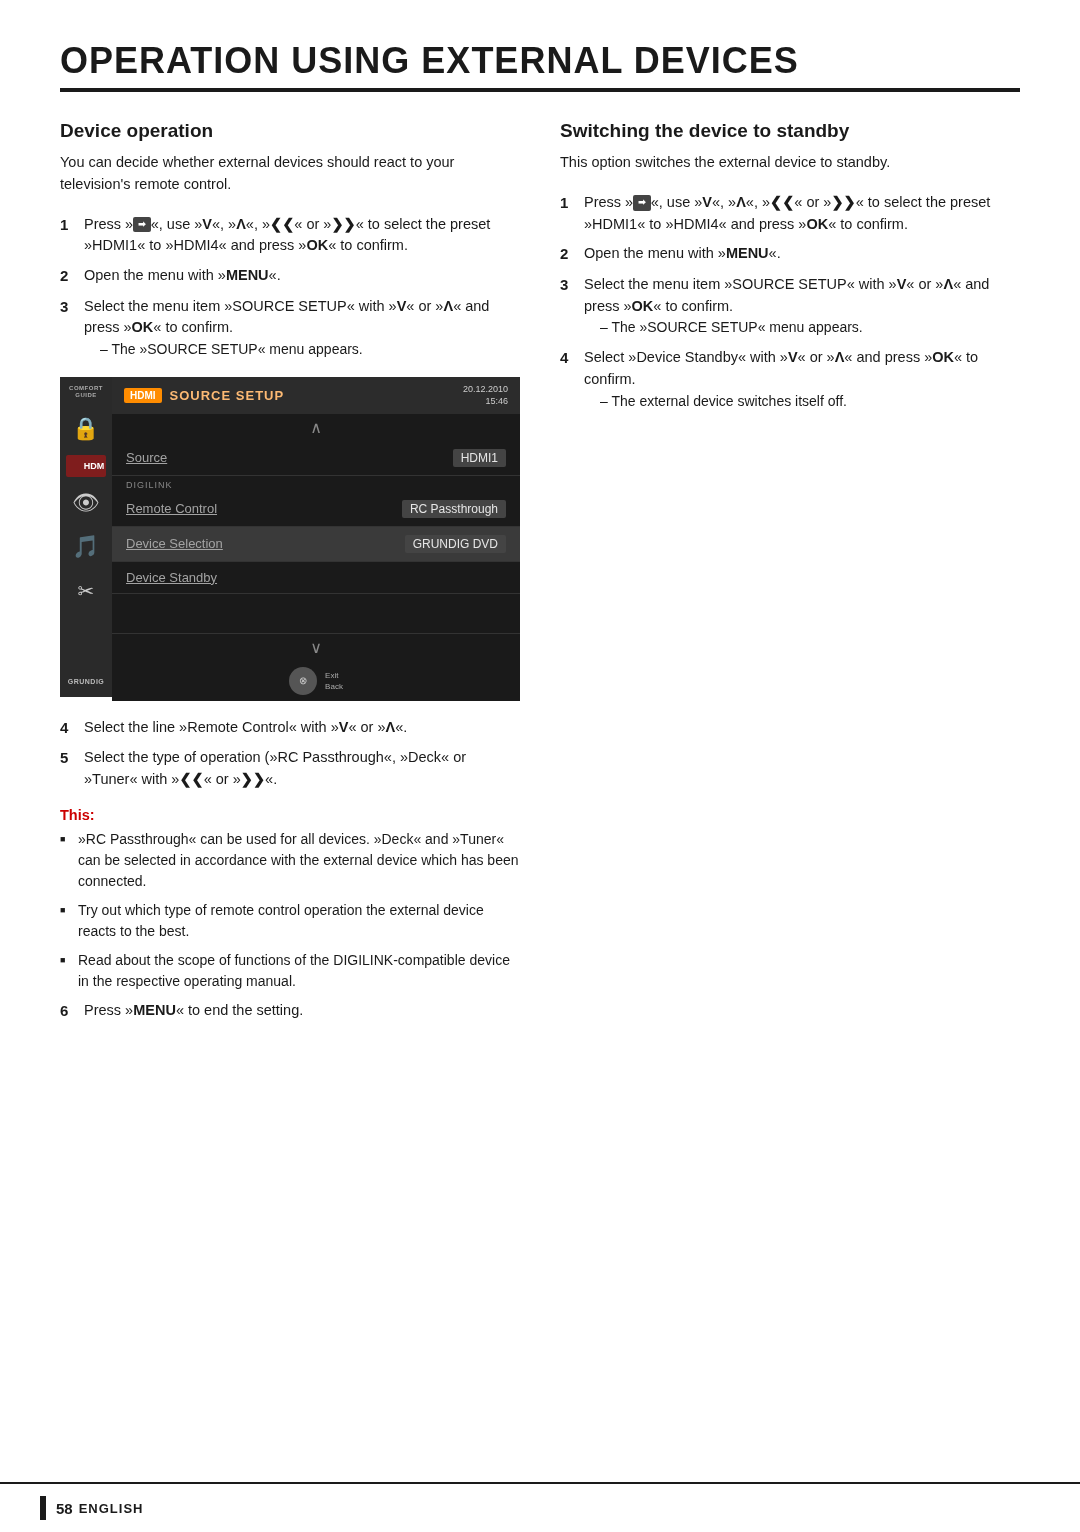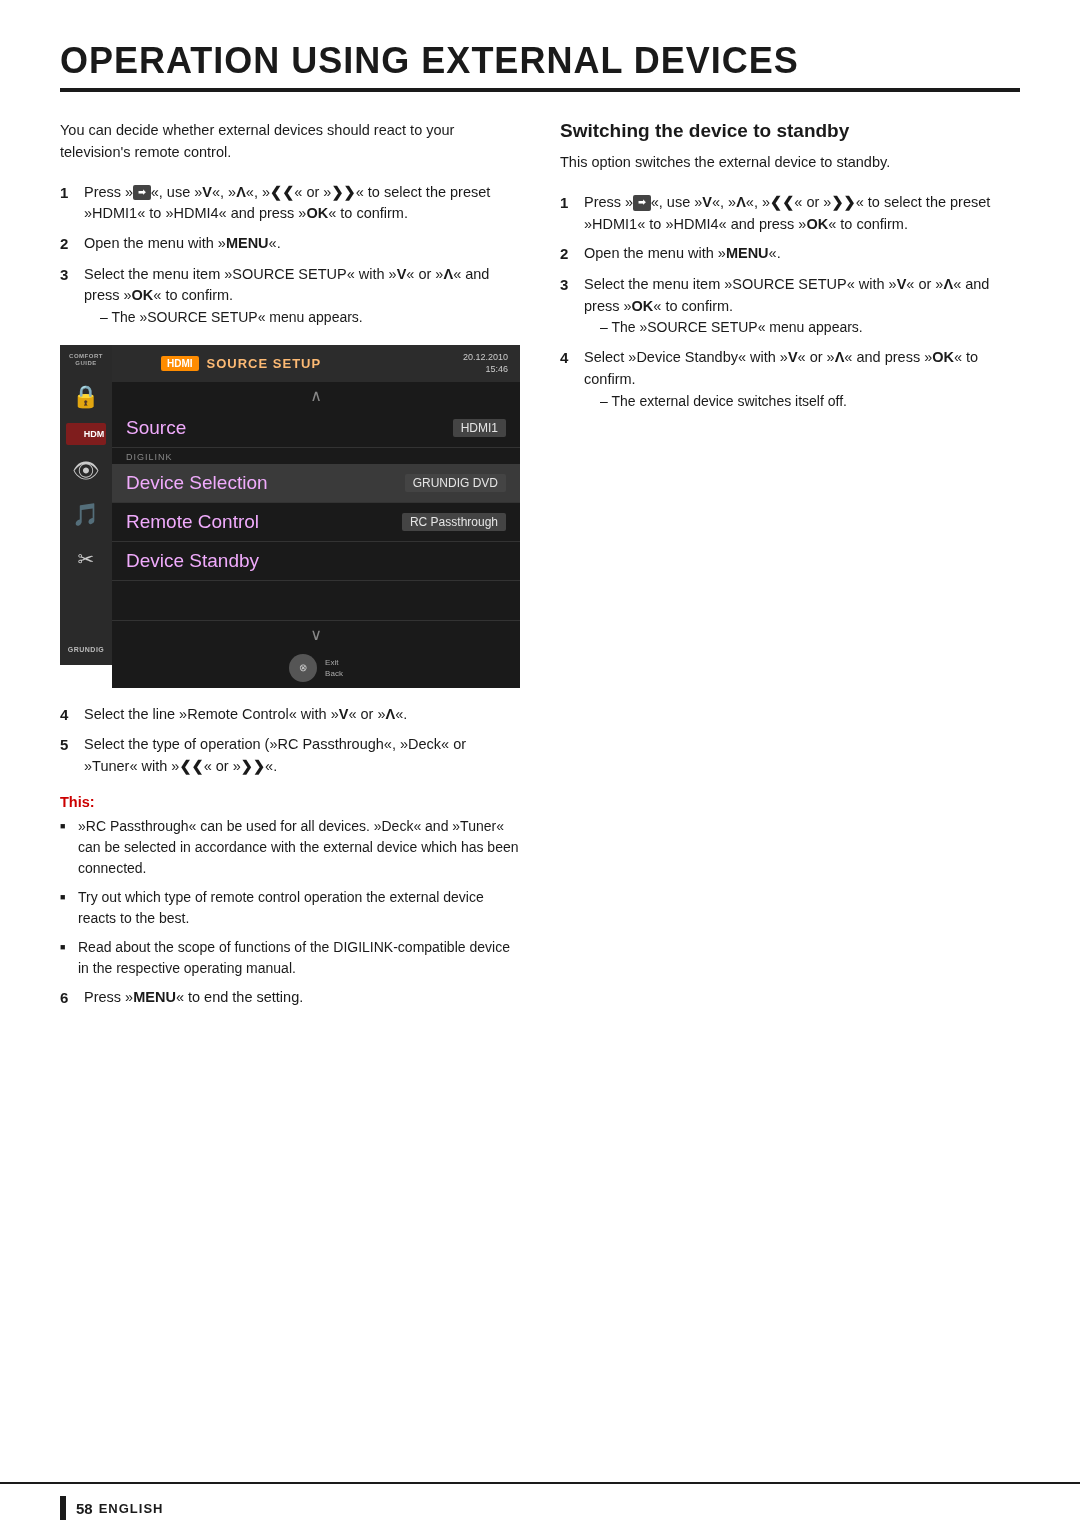--- a/index.html
+++ b/index.html
@@ -137,21 +137,20 @@
       display: flex;
       align-items: center;
       justify-content: space-between;
       padding: 6px 12px;
     }
 
     .tv-header-left {
       display: flex;
       align-items: flex-start;
       gap: 8px;
-      margin-left: 37px;
     }
 
     .hdmi-badge {
       background: #ff8c00;
       color: white;
       font-size: 10px;
       font-weight: bold;
       padding: 2px 6px;
       border-radius: 2px;
     }
@@ -182,23 +181,24 @@
       align-items: center;
       padding: 8px 14px;
       border-bottom: 1px solid #333;
     }
 
     .tv-menu-row.selected {
       background: #3a3a3a;
     }
 
     .tv-menu-row .row-label {
-      color: #f0abfc;
-      font-size: 19px;
+      color: #a3a3a3;
+      font-size: 13px;
       flex: 1;
+      text-decoration: underline;
     }
 
     .tv-menu-row .row-value {
       color: #e5e5e5;
       font-size: 12px;
       background: #444;
       padding: 2px 8px;
       border-radius: 2px;
     }
 
@@ -284,21 +284,21 @@
       min-width: 10px;
     }
 
     .footer {
       position: fixed;
       bottom: 0;
       left: 0;
       width: 1080px;
       background: white;
       border-top: 2px solid #1a1a1a;
-      padding: 12px 60px;
+      padding: 12px 40px;
       display: flex;
       align-items: center;
       gap: 0;
     }
 
     .footer-bar {
       width: 6px;
       height: 24px;
       background: #1a1a1a;
       margin-right: 10px;
@@ -335,20 +335,21 @@
 </head>
 <body>
 
 <div style="display:flex; align-items:flex-end; margin-bottom:28px; border-bottom: 4px solid #1a1a1a; padding-bottom:6px;">
   <span style="font-size:36px; font-weight:900; text-transform:uppercase; letter-spacing:1px; white-space:nowrap;">OPERATION USING EXTERNAL DEVICES</span>
 </div>
 
 <div class="columns">
 
   <div class="left-col">
+    <h2>Device operation</h2>
     <p>You can decide whether external devices should react to your television's remote control.</p>
 
     <ol>
 
       <li>
         <span class="num">1</span>
         <span class="li-content">
           Press »<span class="icon-remote">➡</span>«, use »<strong>V</strong>«, »<strong>Λ</strong>«, »<strong>❮❮</strong>« or »<strong>❯❯</strong>« to select the preset »HDMI1« to »HDMI4« and press »<strong>OK</strong>« to confirm.
         </span>
       </li>
@@ -397,28 +398,28 @@
 
         <div class="tv-arrow-up">∧</div>
 
         <div class="tv-menu-row">
           <span class="row-label">Source</span>
           <span class="row-value">HDMI1</span>
         </div>
 
         <div class="digilink-label">DIGILINK</div>
 
+        <div class="tv-menu-row">
+          <span class="row-label">Remote Control</span>
+          <span class="row-value">RC Passthrough</span>
+        </div>
+
         <div class="tv-menu-row selected">
           <span class="row-label">Device Selection</span>
           <span class="row-value">GRUNDIG DVD</span>
-        </div>
-
-        <div class="tv-menu-row">
-          <span class="row-label">Remote Control</span>
-          <span class="row-value">RC Passthrough</span>
         </div>
 
         <div class="tv-menu-row">
           <span class="row-label">Device Standby</span>
         </div>
 
         <div style="height: 40px; border-bottom: 1px solid #333;"></div>
 
         <div class="tv-arrow-down">∨</div>
 

